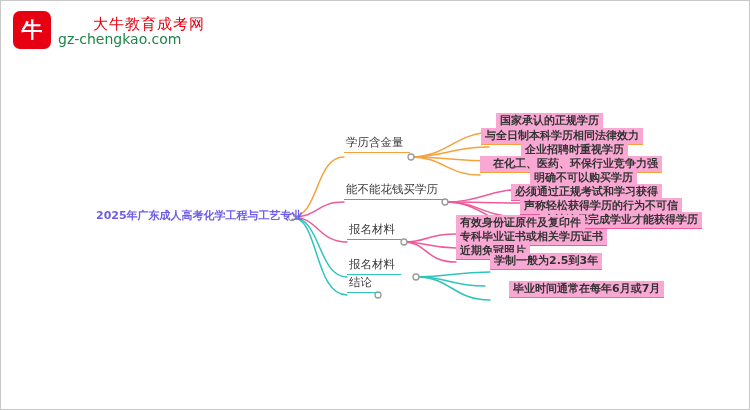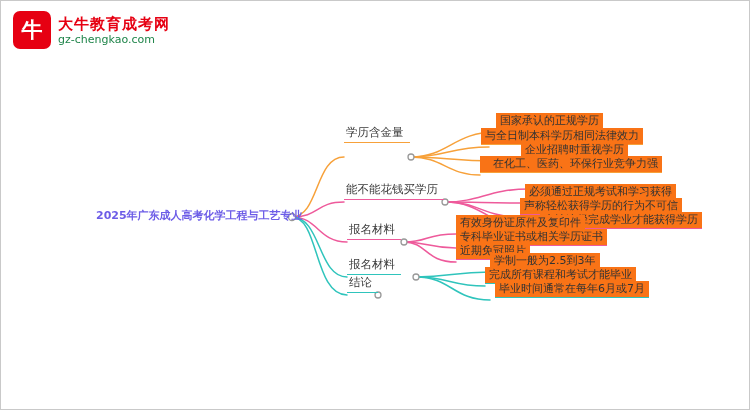--- a/index.html
+++ b/index.html
@@ -2,27 +2,27 @@
 <html><head>
 <meta charset="utf-8">
 <style>
   html,body{margin:0;padding:0;background:#fff;font-family:"DejaVu Sans","Liberation Sans",sans-serif;}
   .canvas{position:relative;width:750px;height:410px;background:#fff;border:1px solid #c9c9c9;box-sizing:border-box;overflow:hidden;}
   .links{position:absolute;left:0;top:0;}
   
   .logo{position:absolute;left:12px;top:10px;display:flex;align-items:center;cursor:pointer;}
   .logo-badge{width:38px;height:38px;background:#e60012;border-radius:7px;color:#fff;display:flex;align-items:center;justify-content:center;font-size:21px;font-weight:bold;}
   .logo-txt{margin-left:7px;}
-  .logo-name{color:#e60012;font-weight:bold;font-size:15px;line-height:18px;letter-spacing:1px;}
-  .logo-url{color:#1e8449;font-size:11px;line-height:13px;}
+  .logo-name{color:#e60012;font-weight:normal;font-size:15px;line-height:18px;letter-spacing:1px;margin-left:35px;}
+  .logo-url{color:#1e8449;font-size:14px;line-height:13px;}
   
   .node{position:absolute;white-space:nowrap;}
   .root-topic{font-size:11px;font-weight:bold;color:#6c5ce7;line-height:15px;}
   .branch{font-size:11.5px;color:#3a3a3a;line-height:15px;padding:0 6px 2px 2px;border-bottom:1.5px solid #999;}
-  .leaf{font-size:11px;color:#333;line-height:14px;padding:1px 4px;background:#f97316;border-bottom:1.5px solid #999;}
+  .leaf{font-size:11px;color:#333;line-height:14px;padding:1px 4px;background:#f9a8d4;border-bottom:1.5px solid #999;font-weight:bold;}
   .c-orange{border-color:#f7a13a;}
   .c-pink{border-color:#ee5a9b;}
   .c-teal{border-color:#2fc4bc;}
 </style>
 </head>
 <body>
 
 <div class="canvas">
 
   <svg class="links" width="750" height="410">
@@ -67,36 +67,36 @@
       <span>牛</span>
     </div>
     <div class="logo-txt">
       <div class="logo-name">大牛教育成考网</div>
       <div class="logo-url">gz-chengkao.com</div>
     </div>
   </div>
 
   <div class="node root-topic" style="left:95px;bottom:186px;margin-top:44px;">2025年广东成人高考化学工程与工艺专业</div>
 
-  <div class="node branch c-orange" style="left:343px;bottom:266px;">学历含金量</div>
+  <div class="node branch c-orange" style="left:343px;bottom:256px;">学历含金量</div>
   <div class="node branch c-pink" style="left:343px;bottom:209px;">能不能花钱买学历</div>
   <div class="node branch c-pink" style="left:346px;bottom:169px;">报名材料</div>
   <div class="node branch c-teal" style="left:346px;bottom:134px;">报名材料</div>
   <div class="node branch c-teal" style="left:346px;bottom:116px;">结论</div>
 
   <div class="node leaf c-orange" style="left:495px;bottom:279px;">国家承认的正规学历</div>
   <div class="node leaf c-orange" style="left:480px;bottom:264px;">与全日制本科学历相同法律效力</div>
   <div class="node leaf c-orange" style="left:520px;bottom:250px;">企业招聘时重视学历</div>
   <div class="node leaf c-orange" style="left:479px;bottom:236px;padding-left:13px;">在化工、医药、环保行业竞争力强</div>
 
-  <div class="node leaf c-pink" style="left:524px;bottom:208px;margin-top:28px;">必须通过正规考试和学习获得</div>
+  <div class="node leaf c-pink" style="left:529px;bottom:222px;">明确不可以购买学历</div>
+  <div class="node leaf c-pink" style="left:510px;bottom:208px;margin-top:28px;">必须通过正规考试和学习获得</div>
   <div class="node leaf c-pink" style="left:519px;bottom:194px;">声称轻松获得学历的行为不可信</div>
   <div class="node leaf c-pink" style="left:539px;bottom:180px;">合法途径完成学业才能获得学历</div>
 
   <div class="node leaf c-pink" style="left:455px;bottom:177px;">有效身份证原件及复印件</div>
   <div class="node leaf c-pink" style="left:455px;bottom:163px;">专科毕业证书或相关学历证书</div>
   <div class="node leaf c-pink" style="left:455px;bottom:149px;">近期免冠照片</div>
 
   <div class="node leaf c-teal" style="left:489px;bottom:139px;">学制一般为2.5到3年</div>
-  <div class="node leaf c-teal" style="left:484px;bottom:125px;">完成所有课程和考试才能毕业</div>
-  <div class="node leaf c-teal" style="left:494px;bottom:111px;">毕业时间通常在每年6月或7月</div>
+  <div class="node leaf c-teal" style="left:508px;bottom:111px;">毕业时间通常在每年6月或7月</div>
 
 </div>
 
 </body></html>

